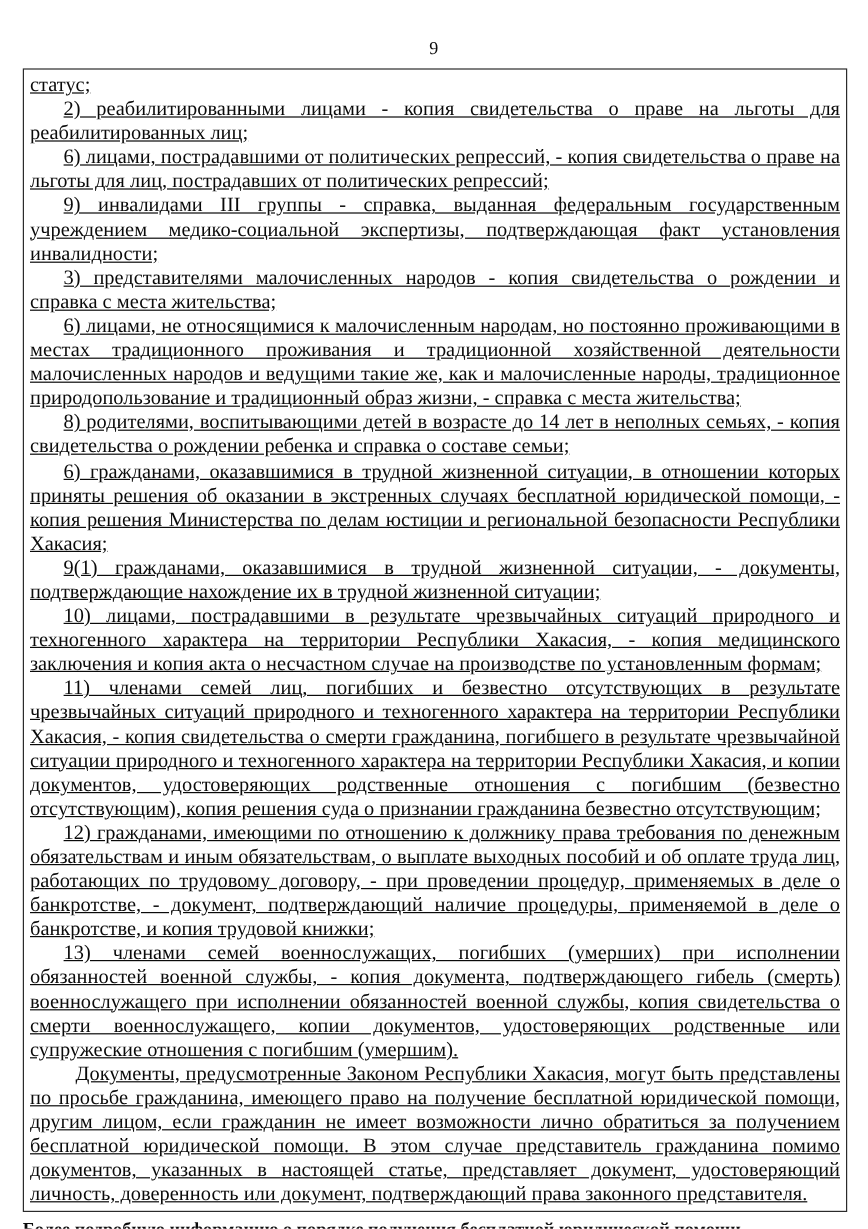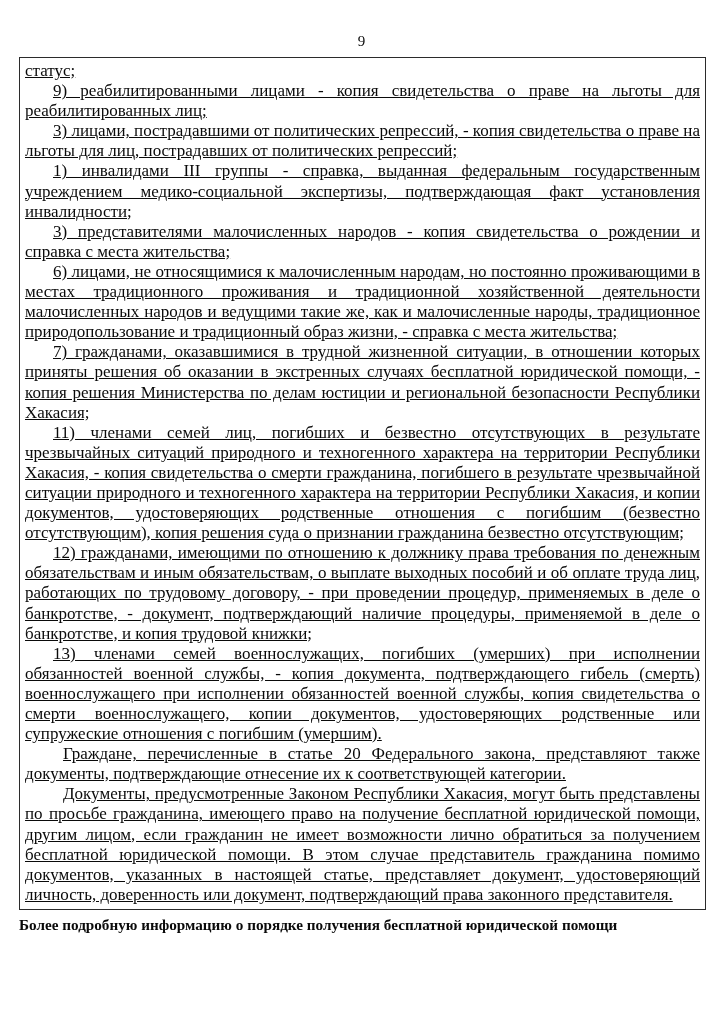--- a/index.html
+++ b/index.html
@@ -67,30 +67,32 @@
 </style>
 </head>
 <body>
 
 <div class="page">
 
   <div class="page-number">9</div>
 
   <div class="framed-block">
     <p class="flush">статус;</p>
-    <p class="indent">9) реабилитированными лицами - копия свидетельства о праве на льготы для реабилитированных лиц;</p>
-    <p class="indent">3) лицами, пострадавшими от политических репрессий, - копия свидетельства о праве на льготы для лиц, пострадавших от политических репрессий;</p>
-    <p class="indent">1) инвалидами III группы - справка, выданная федеральным государственным учреждением медико-социальной экспертизы, подтверждающая факт установления инвалидности;</p>
+    <p class="indent">2) реабилитированными лицами - копия свидетельства о праве на льготы для реабилитированных лиц;</p>
+    <p class="indent">6) лицами, пострадавшими от политических репрессий, - копия свидетельства о праве на льготы для лиц, пострадавших от политических репрессий;</p>
+    <p class="indent">9) инвалидами III группы - справка, выданная федеральным государственным учреждением медико-социальной экспертизы, подтверждающая факт установления инвалидности;</p>
     <p class="indent">3) представителями малочисленных народов - копия свидетельства о рождении и справка с места жительства;</p>
     <p class="indent">6) лицами, не относящимися к малочисленным народам, но постоянно проживающими в местах традиционного проживания и традиционной хозяйственной деятельности малочисленных народов и ведущими такие же, как и малочисленные народы, традиционное природопользование и традиционный образ жизни, - справка с места жительства;</p>
-    <p class="indent">7) гражданами, оказавшимися в трудной жизненной ситуации, в отношении которых приняты решения об оказании в экстренных случаях бесплатной юридической помощи, - копия решения Министерства по делам юстиции и региональной безопасности Республики Хакасия;</p>
+    <p class="indent">8) родителями, воспитывающими детей в возрасте до 14 лет в неполных семьях, - копия свидетельства о рождении ребенка и справка о составе семьи;</p>
+    <p class="indent">6) гражданами, оказавшимися в трудной жизненной ситуации, в отношении которых приняты решения об оказании в экстренных случаях бесплатной юридической помощи, - копия решения Министерства по делам юстиции и региональной безопасности Республики Хакасия;</p>
+    <p class="indent">9(1) гражданами, оказавшимися в трудной жизненной ситуации, - документы, подтверждающие нахождение их в трудной жизненной ситуации;</p>
+    <p class="indent">10) лицами, пострадавшими в результате чрезвычайных ситуаций природного и техногенного характера на территории Республики Хакасия, - копия медицинского заключения и копия акта о несчастном случае на производстве по установленным формам;</p>
     <p class="indent">11) членами семей лиц, погибших и безвестно отсутствующих в результате чрезвычайных ситуаций природного и техногенного характера на территории Республики Хакасия, - копия свидетельства о смерти гражданина, погибшего в результате чрезвычайной ситуации природного и техногенного характера на территории Республики Хакасия, и копии документов, удостоверяющих родственные отношения с погибшим (безвестно отсутствующим), копия решения суда о признании гражданина безвестно отсутствующим;</p>
     <p class="indent">12) гражданами, имеющими по отношению к должнику права требования по денежным обязательствам и иным обязательствам, о выплате выходных пособий и об оплате труда лиц, работающих по трудовому договору, - при проведении процедур, применяемых в деле о банкротстве, - документ, подтверждающий наличие процедуры, применяемой в деле о банкротстве, и копия трудовой книжки;</p>
     <p class="indent">13) членами семей военнослужащих, погибших (умерших) при исполнении обязанностей военной службы, - копия документа, подтверждающего гибель (смерть) военнослужащего при исполнении обязанностей военной службы, копия свидетельства о смерти военнослужащего, копии документов, удостоверяющих родственные или супружеские отношения с погибшим (умершим).</p>
-    <p class="indent-wide">Граждане, перечисленные в статье 20 Федерального закона, представляют также документы, подтверждающие отнесение их к соответствующей категории.</p>
     <p class="indent-wide">Документы, предусмотренные Законом Республики Хакасия, могут быть представлены по просьбе гражданина, имеющего право на получение бесплатной юридической помощи, другим лицом, если гражданин не имеет возможности лично обратиться за получением бесплатной юридической помощи. В этом случае представитель гражданина помимо документов, указанных в настоящей статье, представляет документ, удостоверяющий личность, доверенность или документ, подтверждающий права законного представителя.</p>
   </div>
 
   <div class="footer-note">
     <span class="ln">Более подробную информацию о порядке получения бесплатной юридической помощи</span>
 
   </div>
 
 </div>
 

